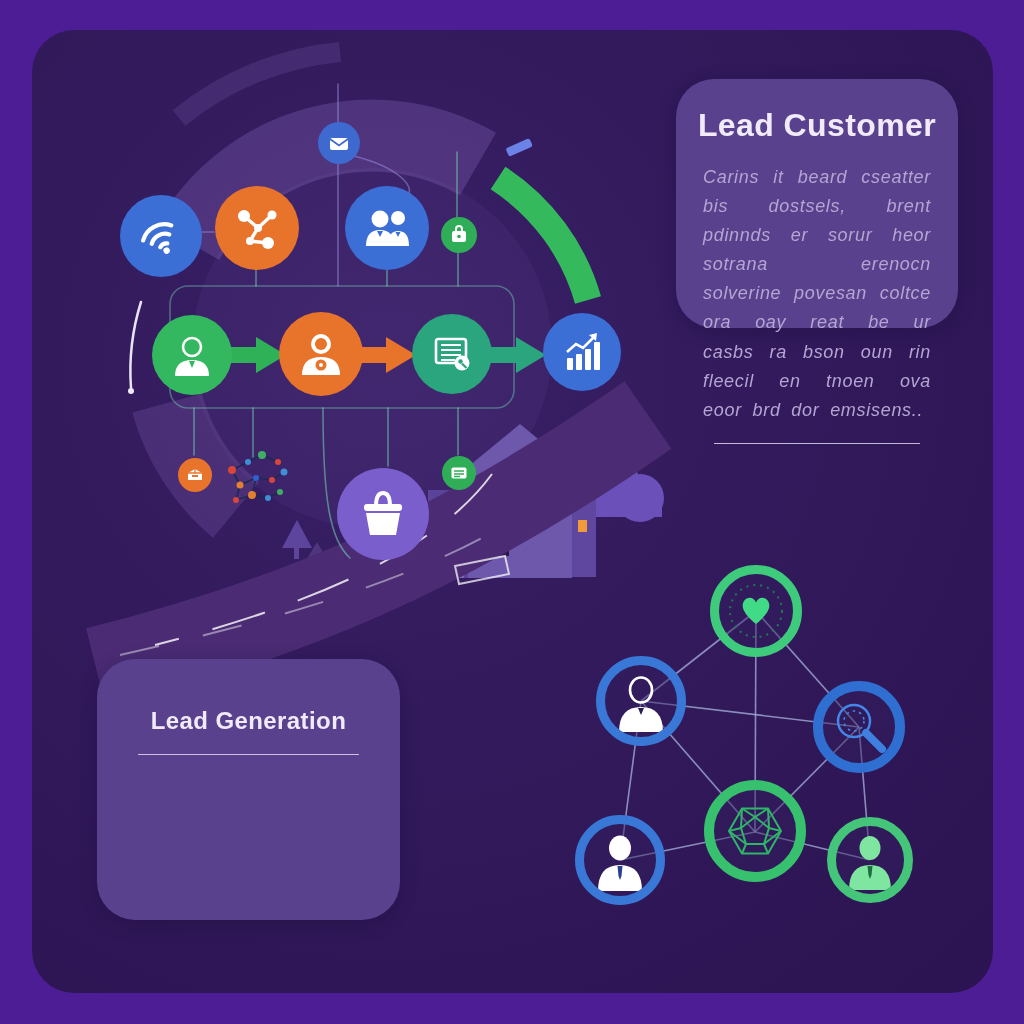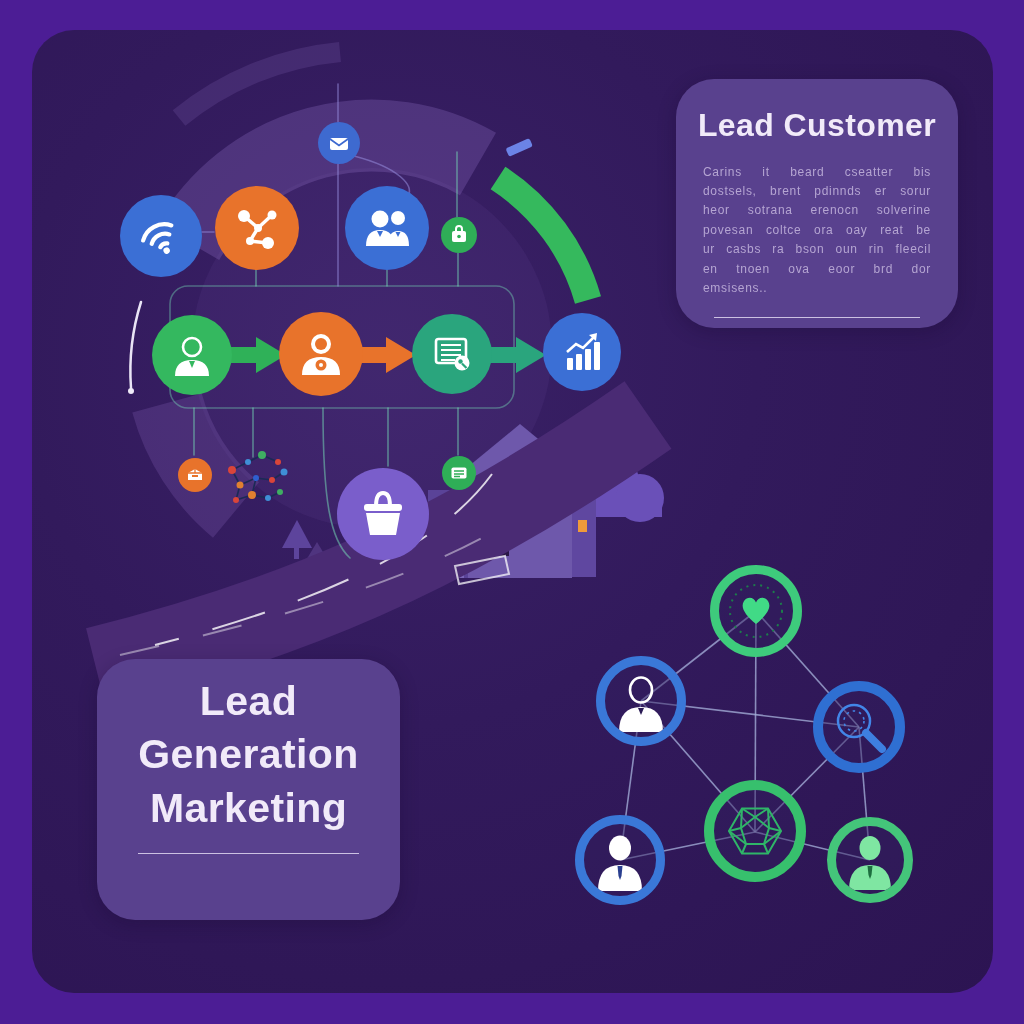--- a/index.html
+++ b/index.html
@@ -8,23 +8,23 @@
   .panel{position:absolute;left:32px;top:30px;right:31px;bottom:31px;border-radius:42px;
          background:radial-gradient(circle at 37% 34%, #3a2167 0%, #321a5c 42%, #2c1452 100%);overflow:hidden;}
   .deco{position:absolute;left:-32px;top:-30px;width:1024px;height:1024px;}
   
   .ic{position:absolute;border-radius:50%;display:flex;align-items:center;justify-content:center;overflow:hidden;}
   .arrow{position:absolute;}
   
   .card{position:absolute;background:#59418e;border-radius:38px;box-shadow:0 4px 18px rgba(20,8,40,.25);}
   .card-title{margin:0;text-align:center;font-weight:600;color:#f1eaf9;letter-spacing:.4px;}
   .card-journey .card-title{font-size:32px;line-height:1.3;padding-top:26px;}
-  .card-gen .card-title{font-size:41px;line-height:1.3;padding-top:16px;}
-  .card-body{margin:16px 27px 0;font-size:12px;line-height:1.62;color:#b5a5d2;
-             letter-spacing:.7px;word-spacing:5px;text-align:justify;}
+  .card-gen .card-title{font-size:24px;line-height:1.3;padding-top:46px;}
+  .card-body{margin:16px 27px 0;font-size:18px;line-height:1.62;color:#b5a5d2;
+             letter-spacing:.7px;word-spacing:5px;text-align:justify;font-style:italic;}
   .card-rule{border:0;border-top:1.6px solid rgba(233,225,247,.8);width:73%;margin:18px auto 0;}
   
   .node{position:absolute;border-radius:50%;background:rgba(52,30,95,.45);
         display:flex;align-items:center;justify-content:center;overflow:hidden;box-sizing:border-box;}
 </style>
 </head>
 <body>
 
 <div class="poster">
   <div class="panel">
@@ -294,21 +294,20 @@
       <h2 class="card-title">
         <span>Lead Customer</span><br>
       </h2>
       <p class="card-body">Carins it beard cseatter bis dostsels, brent pdinnds er sorur heor sotrana erenocn solverine povesan coltce ora oay reat be ur casbs ra bson oun rin fleecil en tnoen ova eoor brd dor emsisens..</p>
       <hr class="card-rule">
     </div>
 
     <div class="card card-gen" style="left:65px;top:629px;width:303px;height:261px">
       <h2 class="card-title">
         <span>Lead Generation</span><br>
-        <span>Marketing</span>
       </h2>
       <hr class="card-rule">
     </div>
 
     <div class="node" style="left:678px;top:535px;width:92px;height:92px;border:9px solid #3ecb7c">
       <svg width="70" height="70" viewBox="0 0 70 70">
           <circle cx="35" cy="35" r="26" stroke="#1c7c4b" stroke-width="2" stroke-dasharray="2 5" fill="none"></circle>
           <path d="M35 48 C24 39 19 31 23 25 C26.5 20 33 21 35 26.5 C37 21 43.5 20 47 25 C51 31 46 39 35 48 Z" fill="#41da86"></path>
         </svg>
     </div>

